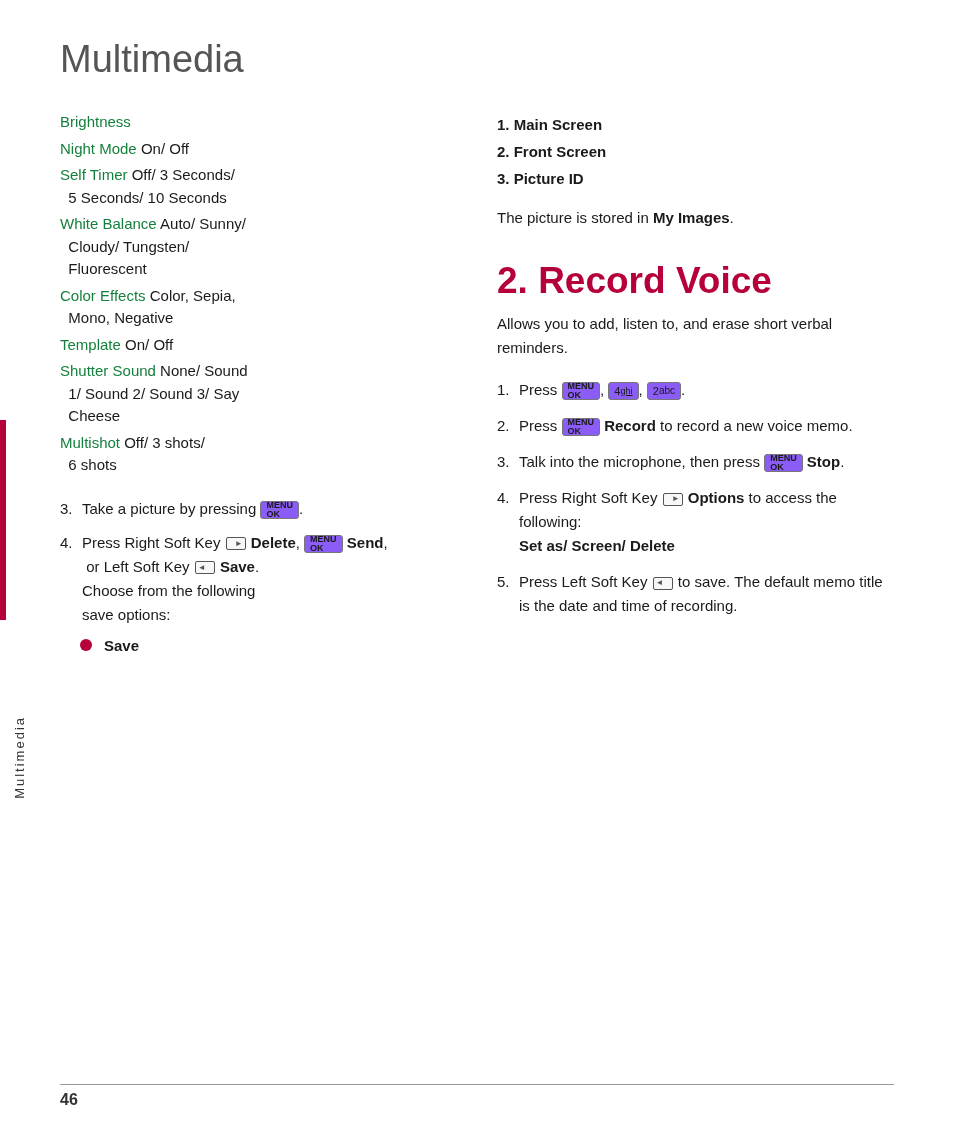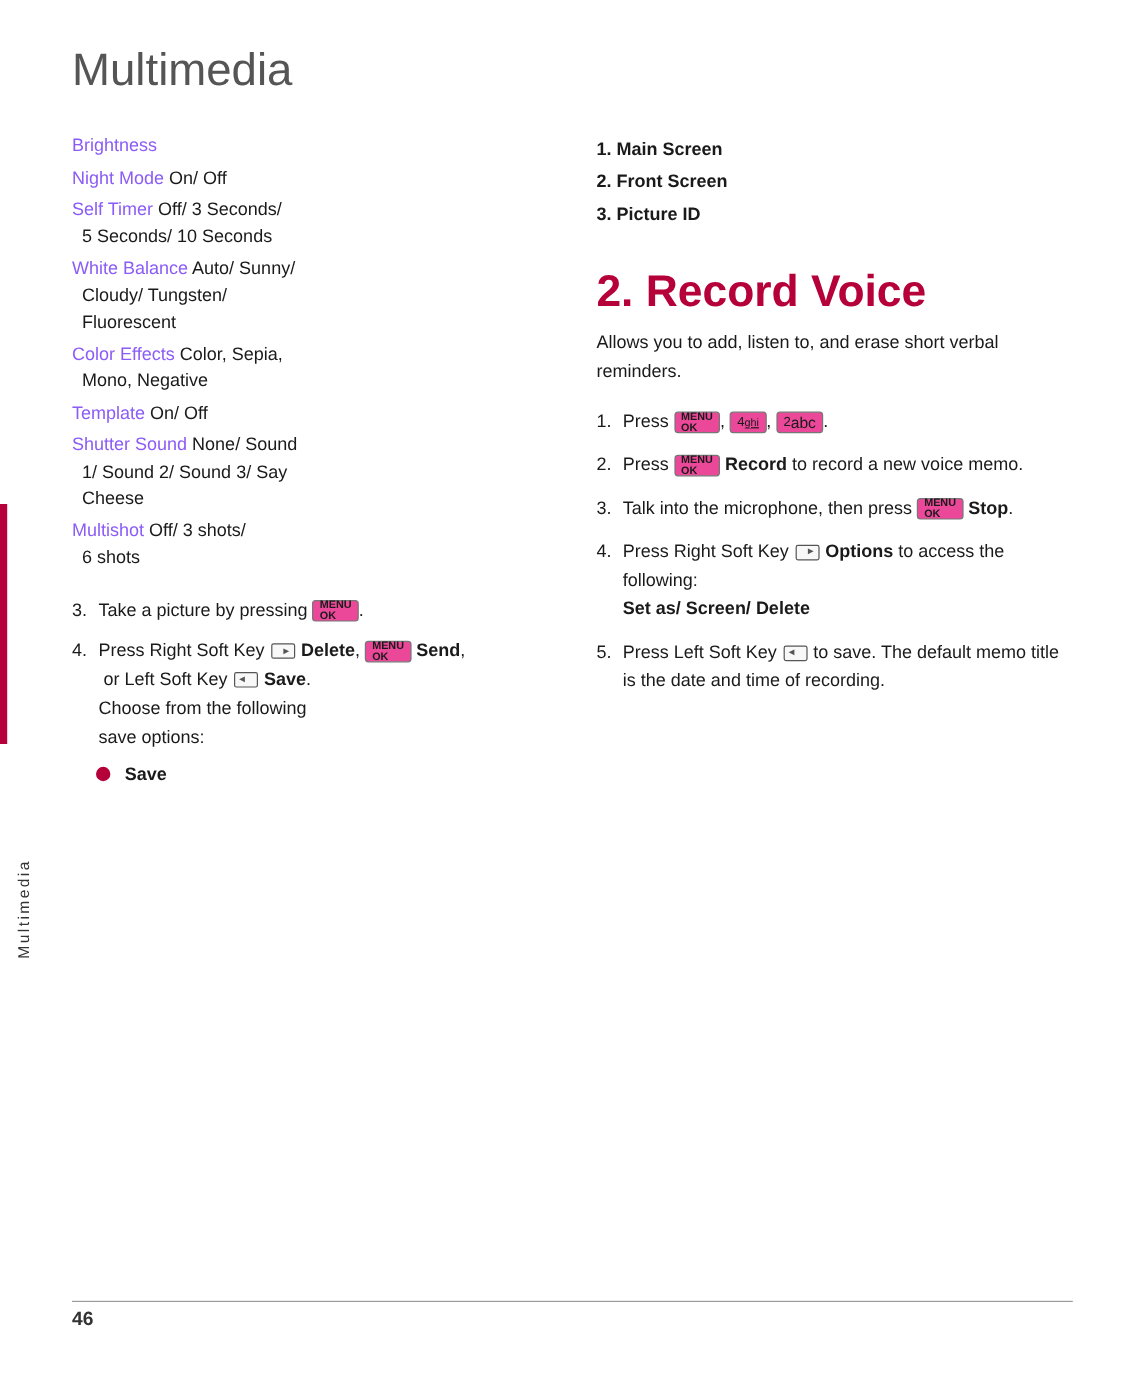--- a/index.html
+++ b/index.html
@@ -47,21 +47,21 @@
 
     
     .right-column {
       flex: 1;
       max-width: 420px;
       padding-top: 10px;
     }
 
     
     .red-label {
-      color: #8b5cf6;
+      color: #15803d;
       font-weight: normal;
     }
 
     .settings-list {
       list-style: none;
       margin-bottom: 20px;
     }
 
     .settings-list li {
       margin-bottom: 4px;
@@ -192,21 +192,21 @@
     }
 
     .inline-key {
       display: inline-flex;
       align-items: center;
       justify-content: center;
       border: 1px solid #777;
       border-radius: 3px;
       padding: 1px 5px;
       font-size: 11px;
-      background: #ec4899;
+      background: #8b5cf6;
       vertical-align: middle;
       min-width: 26px;
       height: 18px;
       line-height: 1;
     }
 
   </style>
 </head>
 <body>
 
@@ -300,34 +300,37 @@
     </div>
 
     <div class="right-column">
 
       <div class="right-list">
         <div class="right-list-item">1. Main Screen</div>
         <div class="right-list-item">2. Front Screen</div>
         <div class="right-list-item">3. Picture ID</div>
       </div>
 
+      <div class="stored-text">
+        <span>The picture is stored in </span><span class="bold-text">My Images</span><span>.</span>
+      </div>
 
       <h2 class="section-heading">2. Record Voice</h2>
 
       <p class="section-desc">Allows you to add, listen to, and erase short verbal reminders.</p>
 
       <div class="step-row" style="margin-bottom:12px;">
         <span class="step-number">1.</span>
         <span class="step-content">
           Press
           <span class="inline-key">
             <span style="font-size:9px; font-weight:bold; line-height:1;">MENU<br>OK</span>
           </span>,
           <span class="inline-key" style="font-size:11px;">4 <span style="font-size:9px;text-decoration:underline;">ghi</span></span>,
-          <span class="inline-key" style="font-size:11px;">2 <span style="font-size:13px;">abc</span></span>.
+          <span class="inline-key" style="font-size:11px;">2 <span style="font-size:10px;">abc</span></span>.
         </span>
       </div>
 
       <div class="step-row" style="margin-bottom:12px;">
         <span class="step-number">2.</span>
         <span class="step-content">
           Press
           <span class="inline-key">
             <span style="font-size:9px; font-weight:bold; line-height:1;">MENU<br>OK</span>
           </span>

